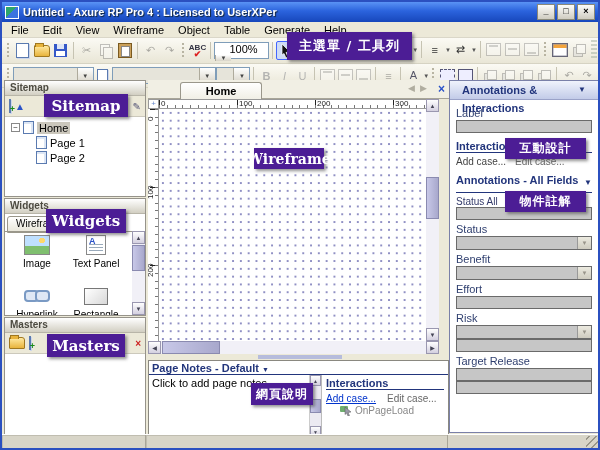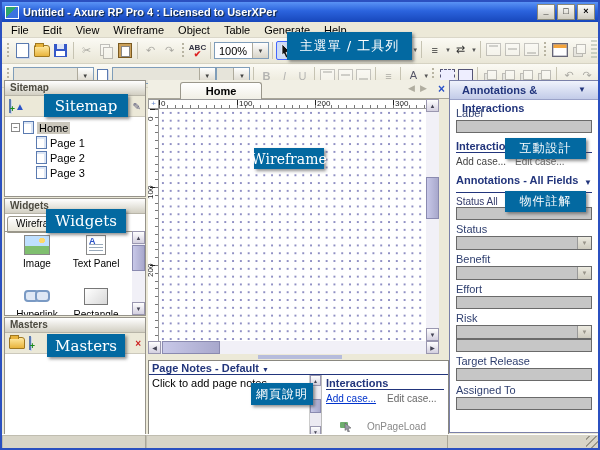--- a/index.html
+++ b/index.html
@@ -122,42 +122,42 @@
   .pnotes{position:absolute;left:146px;top:358px;width:301px;height:78px;background:#fff;border:1px solid #8a8880;box-sizing:border-box;display:flex;flex-direction:column;}
   .pnhead{flex:none;height:13px;font-weight:bold;color:#22357c;font-size:11px;line-height:12px;padding:0 3px;border-bottom:1px solid #22357c;}
   .pnbody{flex:1;display:flex;overflow:hidden;}
   .notes{width:154px;position:relative;border-right:1px solid #ccc;padding:2px 3px;color:#000;}
   .nscroll{width:11px;flex:none;background:#eceaf2;position:relative;border-right:1px solid #bbb;}
   .nscroll .sbtn{width:11px;height:11px;font-size:5px;}
   .pinter{flex:1;padding:2px 4px;overflow:hidden;white-space:nowrap;}
   .pinter .hd{font-weight:bold;color:#22357c;border-bottom:1px solid #22357c;margin-bottom:2px;}
   .link{color:#0033cc;text-decoration:underline;font-size:10px;}
   .glink{color:#666;font-size:10px;}
-  .evrow{margin:16px 0 0 14px;color:#888;font-size:10px;display:flex;align-items:center;gap:15px;}
+  .evrow{margin:0 0 0 14px;color:#888;font-size:10px;display:flex;align-items:center;gap:3px;}
   
   .inspector{position:absolute;left:447px;top:78px;width:150px;height:353px;background:#fff;border:1px solid #7a80a8;box-sizing:border-box;}
   .ihead{height:18px;background:linear-gradient(#f0f3fc,#c2cbe8);color:#22357c;font-weight:bold;font-size:11px;line-height:18px;
          padding:0 12px;border-bottom:1px solid #9aa2c8;display:flex;}
   .ihead .tt{flex:1;}
   .tri{color:#22357c;font-size:8px;line-height:18px;}
   .ibody{padding:4px 6px 0 6px;}
   .flabel{display:block;color:#2f3f6f;font-size:11px;margin:3px 0 1px;}
   .finput{width:100%;height:13px;background:#c6c6c6;border:1px solid #6a6a6a;box-sizing:border-box;}
   .fselect{display:flex;height:14px;background:#c6c6c6;border:1px solid #6a6a6a;box-sizing:border-box;}
   .fselect .sp{flex:1;}
   .fselect .dd{width:13px;background:linear-gradient(#eceae0,#cfccc0);border-left:1px solid #999;display:flex;align-items:center;justify-content:center;font-size:6px;color:#98948a;}
   .sechead{font-weight:bold;color:#22357c;font-size:11px;border-bottom:1px solid #22357c;margin:7px 0 2px;display:flex;}
   .sechead .tt{flex:1;}
   
   .statusbar{position:absolute;left:0;bottom:0;width:596px;height:13px;background:#d8d5c8;border-top:1px solid #fff;display:flex;}
   .sseg{border-right:1px solid #a8a598;box-shadow:inset 1px 1px 0 #c0bdb0;}
   .grip-corner{position:absolute;right:0;bottom:0;width:12px;height:12px;
       background:repeating-linear-gradient(135deg,transparent 0 2px,#9a978a 2px 3px,transparent 3px 5px);}
   
-  .callout{position:absolute;background:#0369a1;color:#fff;font-weight:normal;display:flex;align-items:center;justify-content:center;
+  .callout{position:absolute;background:#4c1d95;color:#fff;font-weight:bold;display:flex;align-items:center;justify-content:center;
            box-shadow:2px 2px 3px rgba(70,70,70,.6);z-index:60;font-family:"DejaVu Serif",serif;white-space:nowrap;}
   .cn{font-family:"DejaVu Sans",sans-serif;letter-spacing:1px;}
 </style>
 </head>
 <body>
 
 <div class="win">
 
   <div class="titlebar">
     <span class="appicon"></span>
@@ -204,21 +204,21 @@
         <span class="g">↶</span>
       </span>
     <span class="tbtn dis">
         <span class="g">↷</span>
       </span>
     <span class="grip"></span>
     <span class="tbtn">
       <span class="i-spell"><span>ABC</span><br><span class="ck">✔</span></span>
     </span>
     <span class="sep"></span>
-    <div class="combo" style="width:55px;">
+    <div class="combo" style="width:55px;flex-direction:column;">
       <span class="val">100%</span>
       <span class="dd">▼</span>
     </div>
     <span class="sep"></span>
     <span class="tbtn sel">
       <svg class="svgic" width="12" height="14" viewBox="0 0 12 14">
         <path d="M2,0 L10,8 L6,8.5 L8,13 L6,14 L4,9.5 L2,11 Z" fill="#111" stroke="#fff" stroke-width="0.7"></path>
       </svg>
     </span>
     <span class="tbtn">
@@ -357,25 +357,20 @@
         </div>
         <div class="trow">
           <span class="indent"></span>
           <span class="tpage"></span>
           <span class="tlabel">Page 1</span>
         </div>
         <div class="trow">
           <span class="indent"></span>
           <span class="tpage"></span>
           <span class="tlabel">Page 2</span>
-        </div>
-        <div class="trow">
-          <span class="indent"></span>
-          <span class="tpage"></span>
-          <span class="tlabel">Page 3</span>
         </div>
       </div>
     </div>
   </div>
 
   <div class="panel" style="top:196px;height:118px;">
     <div class="phead">Widgets</div>
     <div class="pbody">
       <span class="wtab">Wireframe</span>
       <div style="position:absolute;left:0;top:17px;right:0;bottom:0;border-top:1px solid #9a978b;"></div>
@@ -538,21 +533,20 @@
       <div class="fselect">
           <span class="sp"></span>
           <span class="dd">▼</span>
         </div>
 
       <div class="finput"></div>
 
       <span class="flabel">Target Release</span>
       <div class="finput"></div>
 
-      <span class="flabel">Assigned To</span>
       <div class="finput"></div>
     </div>
   </div>
 
   <div class="statusbar">
     <div class="sseg" style="width:143px;"></div>
     <div class="sseg" style="flex:1;"></div>
     <div style="width:150px;"></div>
     <span class="grip-corner"></span>
   </div>

